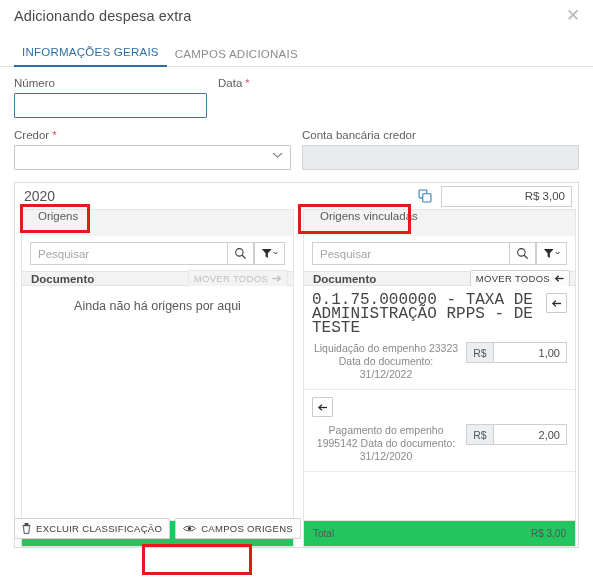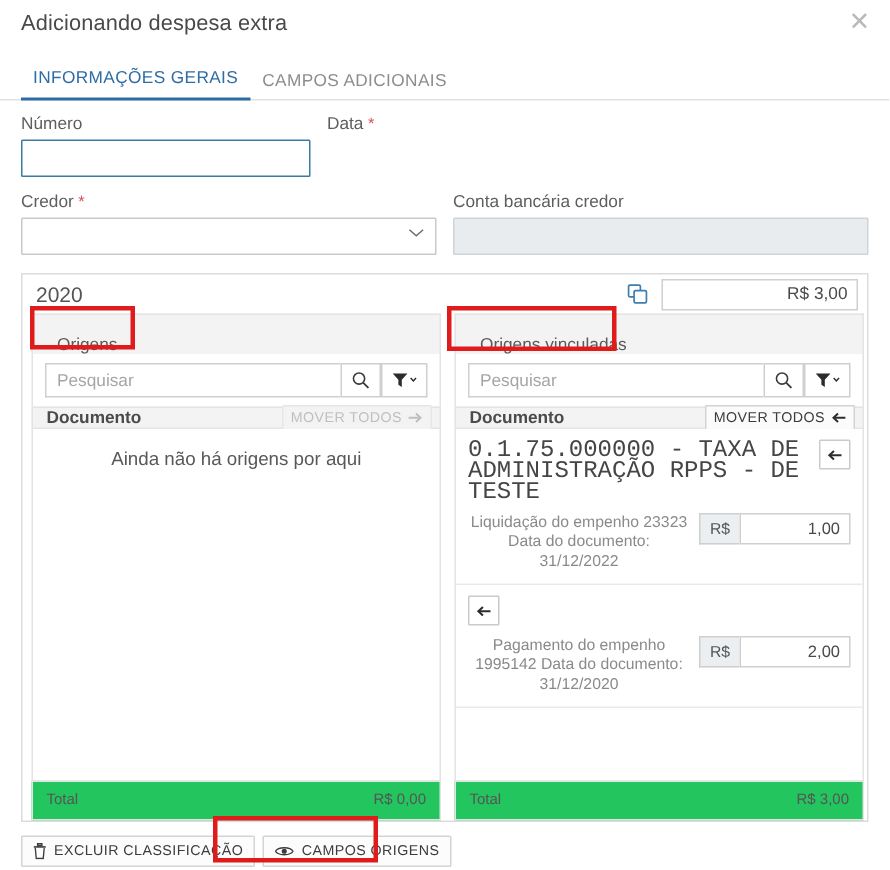--- a/index.html
+++ b/index.html
@@ -162,21 +162,21 @@
     display: flex;
     flex-direction: column;
   }
   .panel.right { margin-left: 9px; }
 
   .panel-title {
     background: #f3f3f3;
     border: 1px solid #e4e4e4;
     border-bottom: none;
     height: 27px;
-    display: flex; align-items: flex-end;
+    display: flex; align-items: flex-start;
     padding-left: 16px;
     font-size: 11.5px;
     color: #5a5a5a;
   }
 
   .search-bar {
     border: 1px solid #e4e4e4;
     border-top: none;
     border-bottom: none;
     background: #fff;
@@ -319,21 +319,20 @@
   }
   .panel-total .lbl { flex: 1; }
 
   
   .bottom-bar {
     position: absolute;
     left: 14px;
     top: 518px;
     display: flex;
     gap: 5px;
-    margin-top: 39px;
   }
   .tool-btn {
     height: 21px;
     border: 1px solid #d4d4d4;
     background: #fcfcfc;
     font-size: 9.5px;
     letter-spacing: .3px;
     color: #3c3c3c;
     display: flex; align-items: center; gap: 5px;
     padding: 0 7px;

